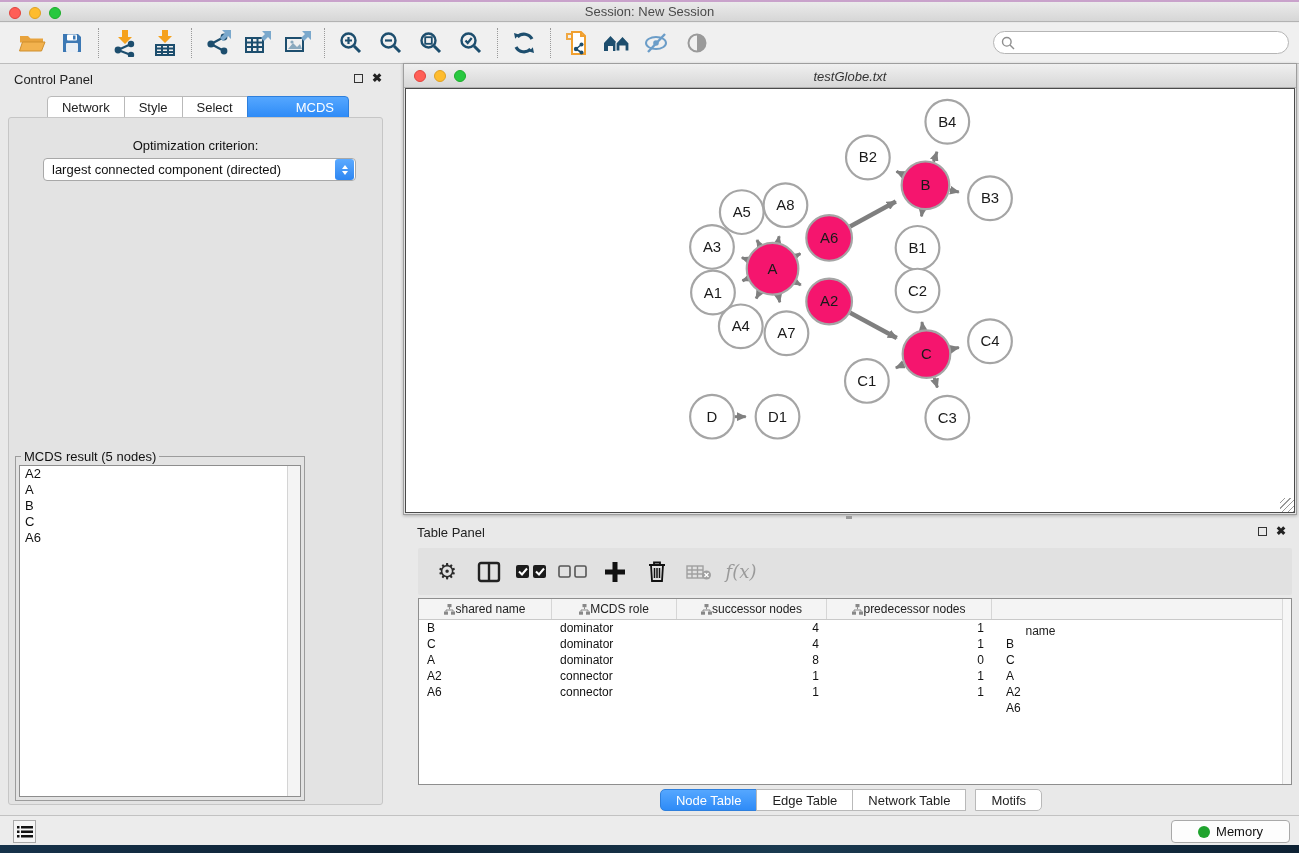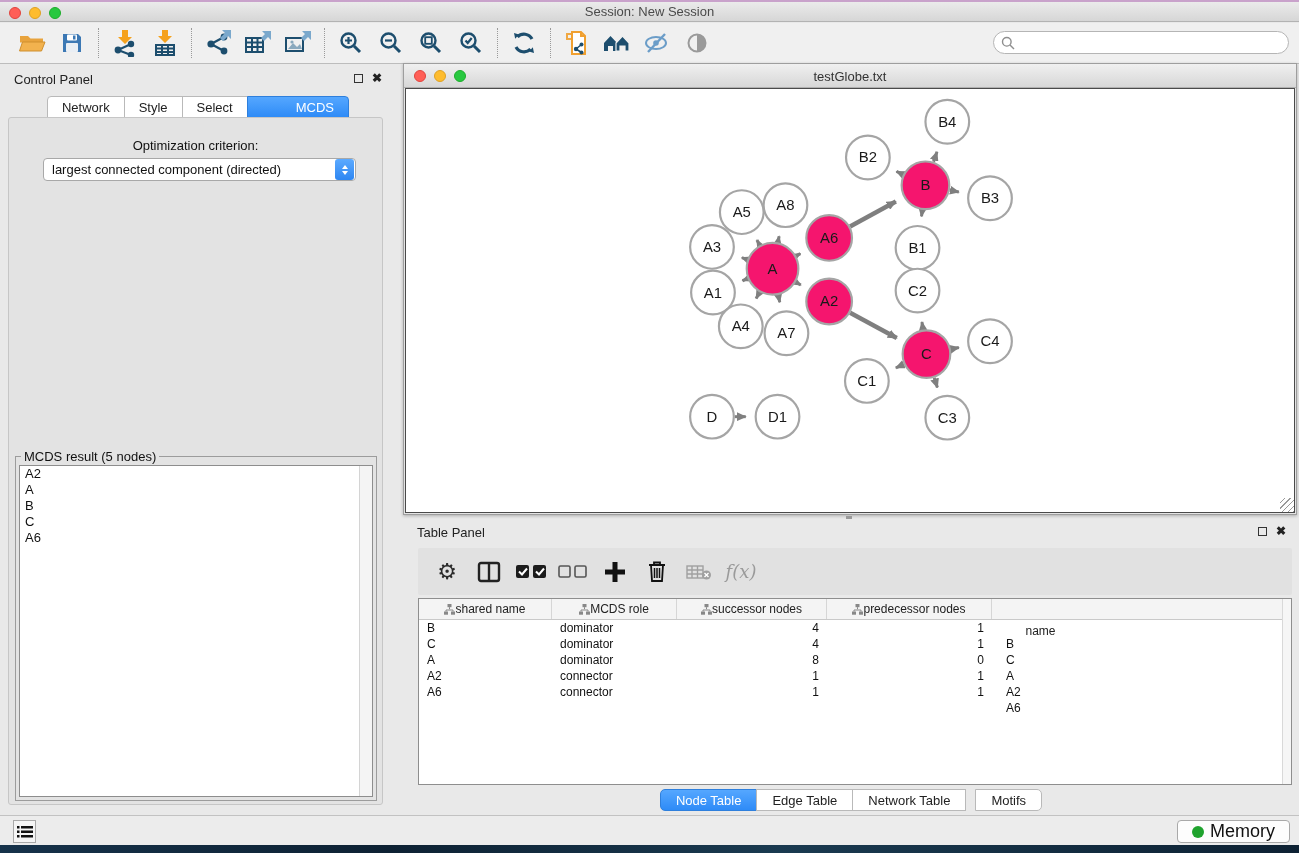--- a/index.html
+++ b/index.html
@@ -51,34 +51,34 @@
   #criterion .stepper { width:19px; height:21px; margin-right:1px; border-radius:3px;
     background:linear-gradient(#5caaff,#2d86f2); display:flex; flex-direction:column;
     align-items:center; justify-content:center; gap:2px; }
   .chev { width:0; height:0; border-left:3.5px solid transparent; border-right:3.5px solid transparent; }
   .chev.up { border-bottom:4px solid #fff; }
   .chev.down { border-top:4px solid #fff; }
   #cp-buttons { position:absolute; left:0; top:74px; width:100%; display:flex; justify-content:center; gap:13px; }
   .btn { height:23px; background:linear-gradient(#ffffff,#f2f2f2); border:1px solid #ababab;
     border-radius:4px; font-size:13px; color:#111; padding:0 16px;
     display:flex; align-items:center; }
-  #mcds-result { position:absolute; left:6px; top:338px; width:362px; height:345px;
+  #mcds-result { position:absolute; left:6px; top:338px; width:290px; height:345px;
     border:1px solid #9c9c9c;padding-left:32px; }
   #mcds-result .legend { position:absolute; left:5px; top:-8px; background:#e3e3e3;
     padding:0 3px; font-size:13px; color:#111; }
   #mcds-list { position:absolute; left:3px; top:8px; right:3px; bottom:3px; background:#fff;
     border:1px solid #8d8d8d; overflow:hidden; }
   #mcds-list .scroll { position:absolute; right:0; top:0; width:13px; height:100%;
     background:#f4f4f4; border-left:1px solid #d4d4d4; }
   #mcds-list .item { font-size:13px; color:#111; line-height:16px; padding-left:5px; }
   
   #net-frame { position:absolute; left:403px; top:63px; width:894px; height:452px;
     background:#e4e4e4; border:1px solid #9e9e9e; box-shadow:0 1px 3px rgba(0,0,0,.25); }
   #net-title { position:absolute; left:0; top:0; width:100%; height:24px;
-    background:linear-gradient(#f0f0f0,#d7d7d7); border-bottom:1px solid #b0b0b0; }
+    background:linear-gradient(#f0f0f0,#d7d7d7); border-bottom:1px solid #b0b0b0;font-style:italic; }
   #net-title .lights { left:10px; top:6px; }
   #net-title .title { position:absolute; width:100%; text-align:center; top:5px; font-size:13px; color:#333; }
   #net-canvas { position:absolute; left:1px; right:1px; top:24px; bottom:1px;
     background:#fff; border:1px solid #4a4a4a; }
   #graph-svg { width:100%; height:100%; }
   #net-grip { position:absolute; right:2px; bottom:2px; width:14px; height:14px;
     background:repeating-linear-gradient(135deg, transparent 0 3px, #9a9a9a 3px 4px); }
   #split-dot { position:absolute; left:846px; top:516px; width:6px; height:3px; background:#9a9a9a; }
   
   #table-panel { position:absolute; left:403px; top:520px; width:896px; height:295px; }
@@ -107,21 +107,21 @@
   .seg:first-child { border-radius:5px 0 0 5px; margin-left:0; }
   .seg:last-child { border-radius:0 5px 5px 0;margin-left:9px; }
   .seg.active { background:linear-gradient(#55a7ff,#2e8bf7); color:#fff; border-color:#2e7fdc; }
   
   #status-bar { position:absolute; left:0; top:815px; width:1299px; height:30px;
     background:#ececec; border-top:1px solid #c2c2c2; }
   #list-btn { position:absolute; left:13px; top:4px; width:23px; height:23px;
     background:#f5f5f5; border:1px solid #a9a9a9; display:flex; align-items:center; justify-content:center; }
   #memory-btn { position:absolute; right:9px; top:4px; height:23px; background:#fdfdfd;
     border:1px solid #a9a9a9; border-radius:4px; display:flex; align-items:center;
-    gap:6px; padding:0 14px; font-size:18px; color:#111; }
+    gap:6px; padding:0 26px; font-size:13px; color:#111; }
   #memory-dot { width:12px; height:12px; border-radius:50%; background:#1fa32e; }
   #desktop-strip { position:absolute; left:0; top:845px; width:1299px; height:8px;
     background:linear-gradient(90deg,#16324a,#0d2133 30%,#1a3a50 60%,#0d2133); }
 </style>
 </head>
 <body>
 
 <div id="titlebar">
   <div class="topline"></div>
   <div class="lights">

